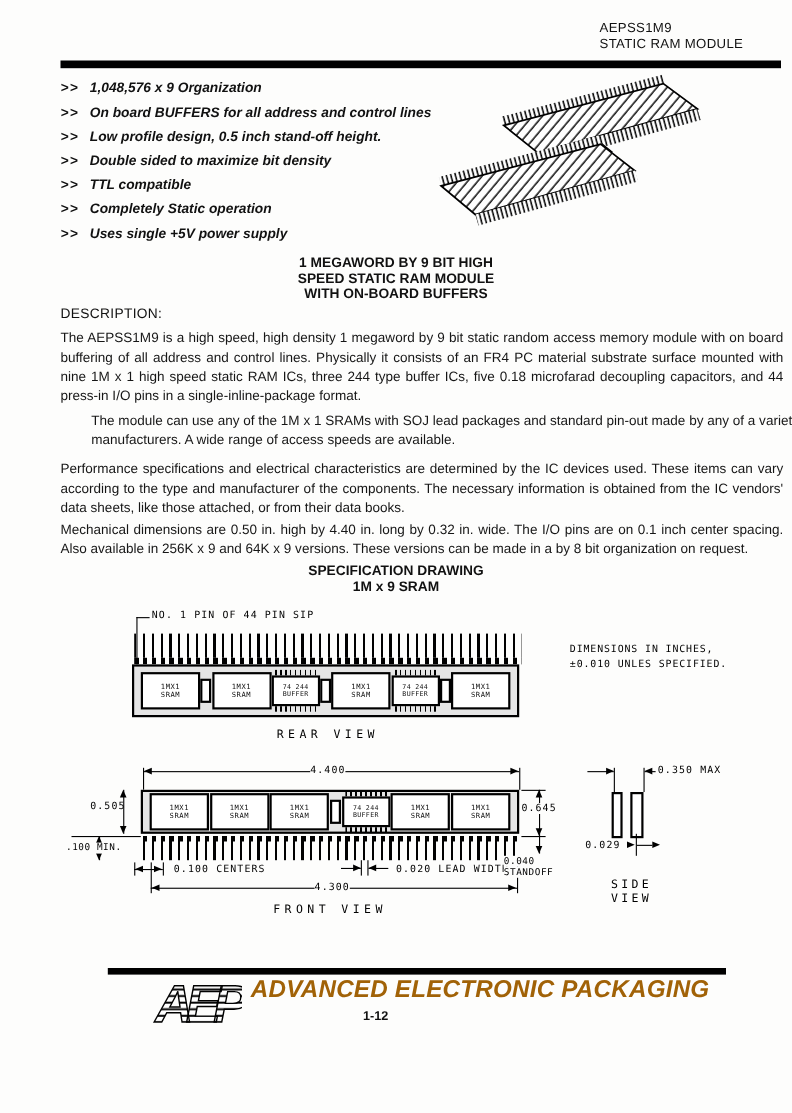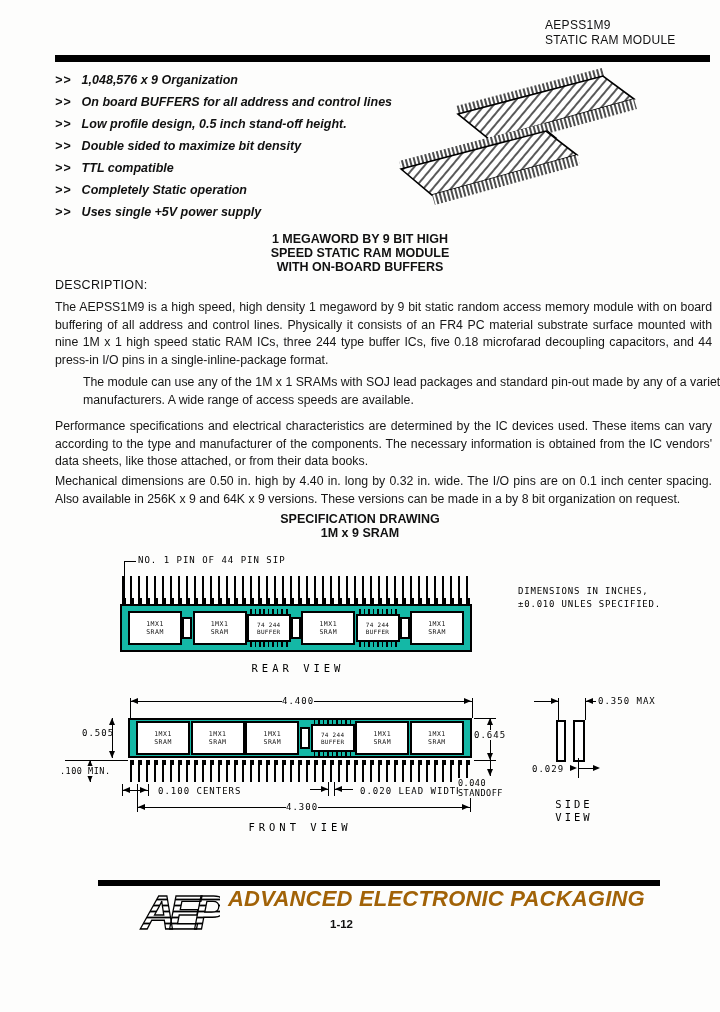--- a/index.html
+++ b/index.html
@@ -28,21 +28,21 @@
                 letter-spacing:4px;text-align:center;color:#000;}
   
   .dl-h{position:absolute;height:1px;background:#000;}
   .dl-v{position:absolute;width:1px;background:#000;}
   .arr{position:absolute;width:0;height:0;}
   .arr.r{border-top:3px solid transparent;border-bottom:3px solid transparent;border-left:7px solid #000;}
   .arr.l{border-top:3px solid transparent;border-bottom:3px solid transparent;border-right:7px solid #000;}
   .arr.u{border-left:3px solid transparent;border-right:3px solid transparent;border-bottom:7px solid #000;}
   .arr.d{border-left:3px solid transparent;border-right:3px solid transparent;border-top:7px solid #000;}
   
-  .mod-body{position:absolute;border:2px solid #000;background:#14b8a6;display:flex;
+  .mod-body{position:absolute;border:2px solid #000;background:#e5e5e5;display:flex;
             align-items:center;justify-content:space-between;padding:0 6px;box-sizing:border-box;}
   .chip-sram{width:50px;height:30px;border:2px solid #000;background:#fff;display:flex;flex-direction:column;
              align-items:center;justify-content:center;font-family:"DejaVu Sans Mono",monospace;
              font-size:6.5px;letter-spacing:0.5px;line-height:8px;text-align:center;flex:none;}
   .chip-buffer{width:40px;height:24px;border:2px solid #000;background:#fff;position:relative;display:flex;
                flex-direction:column;align-items:center;justify-content:center;
                font-family:"DejaVu Sans Mono",monospace;font-size:6px;letter-spacing:0.3px;
                line-height:7px;text-align:center;flex:none;}
   .chip-buffer::before,.chip-buffer::after{content:"";position:absolute;left:1px;right:1px;height:5px;
                background:repeating-linear-gradient(90deg,#000 0 1.5px,transparent 1.5px 4.5px);}

